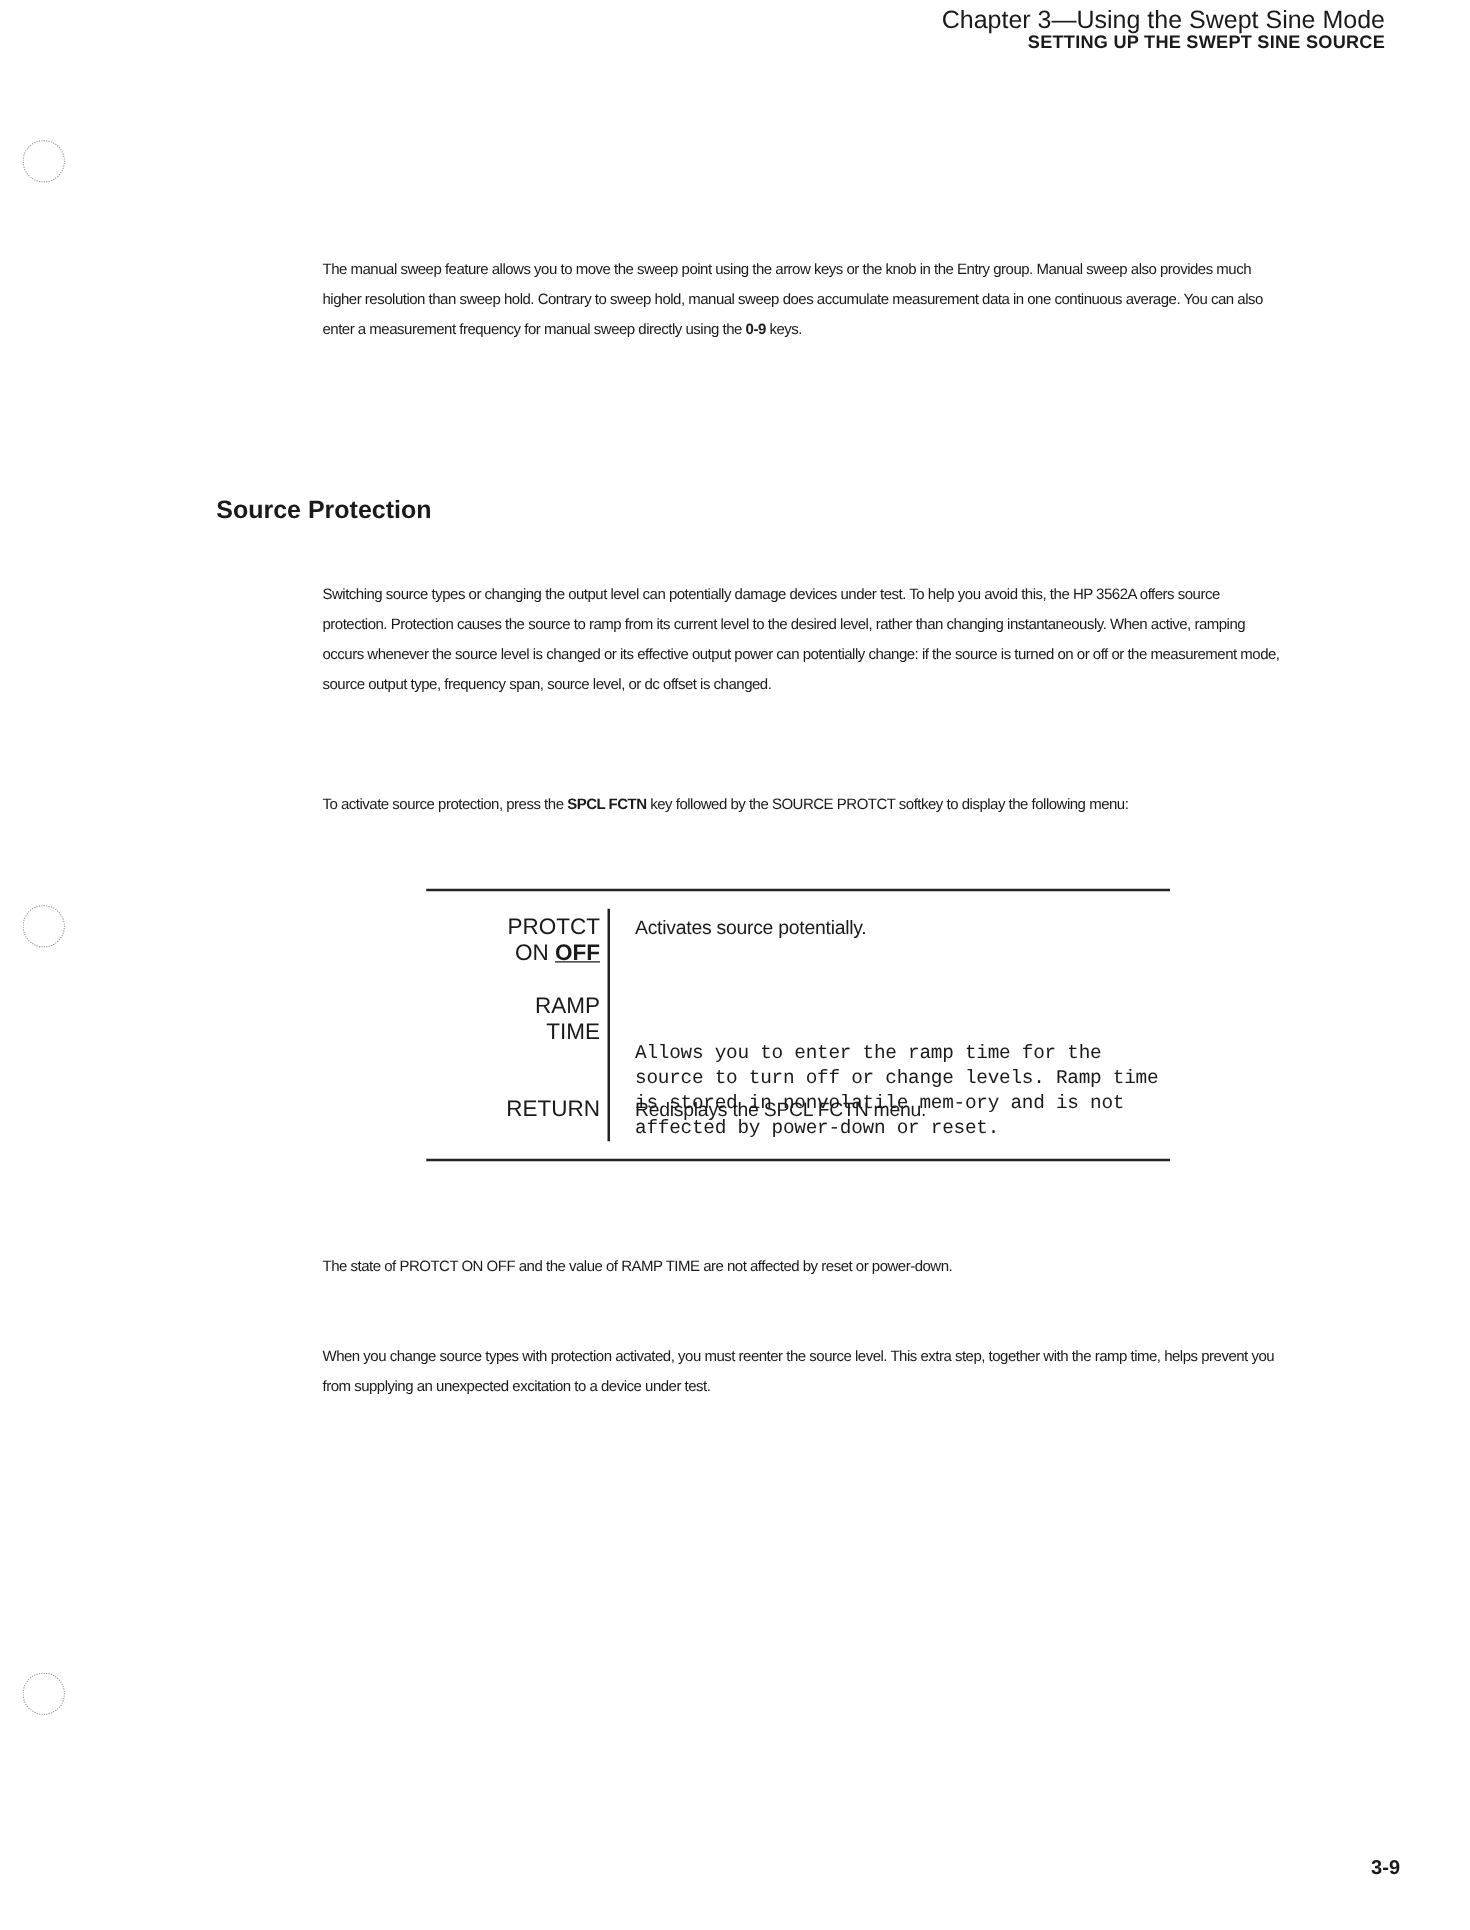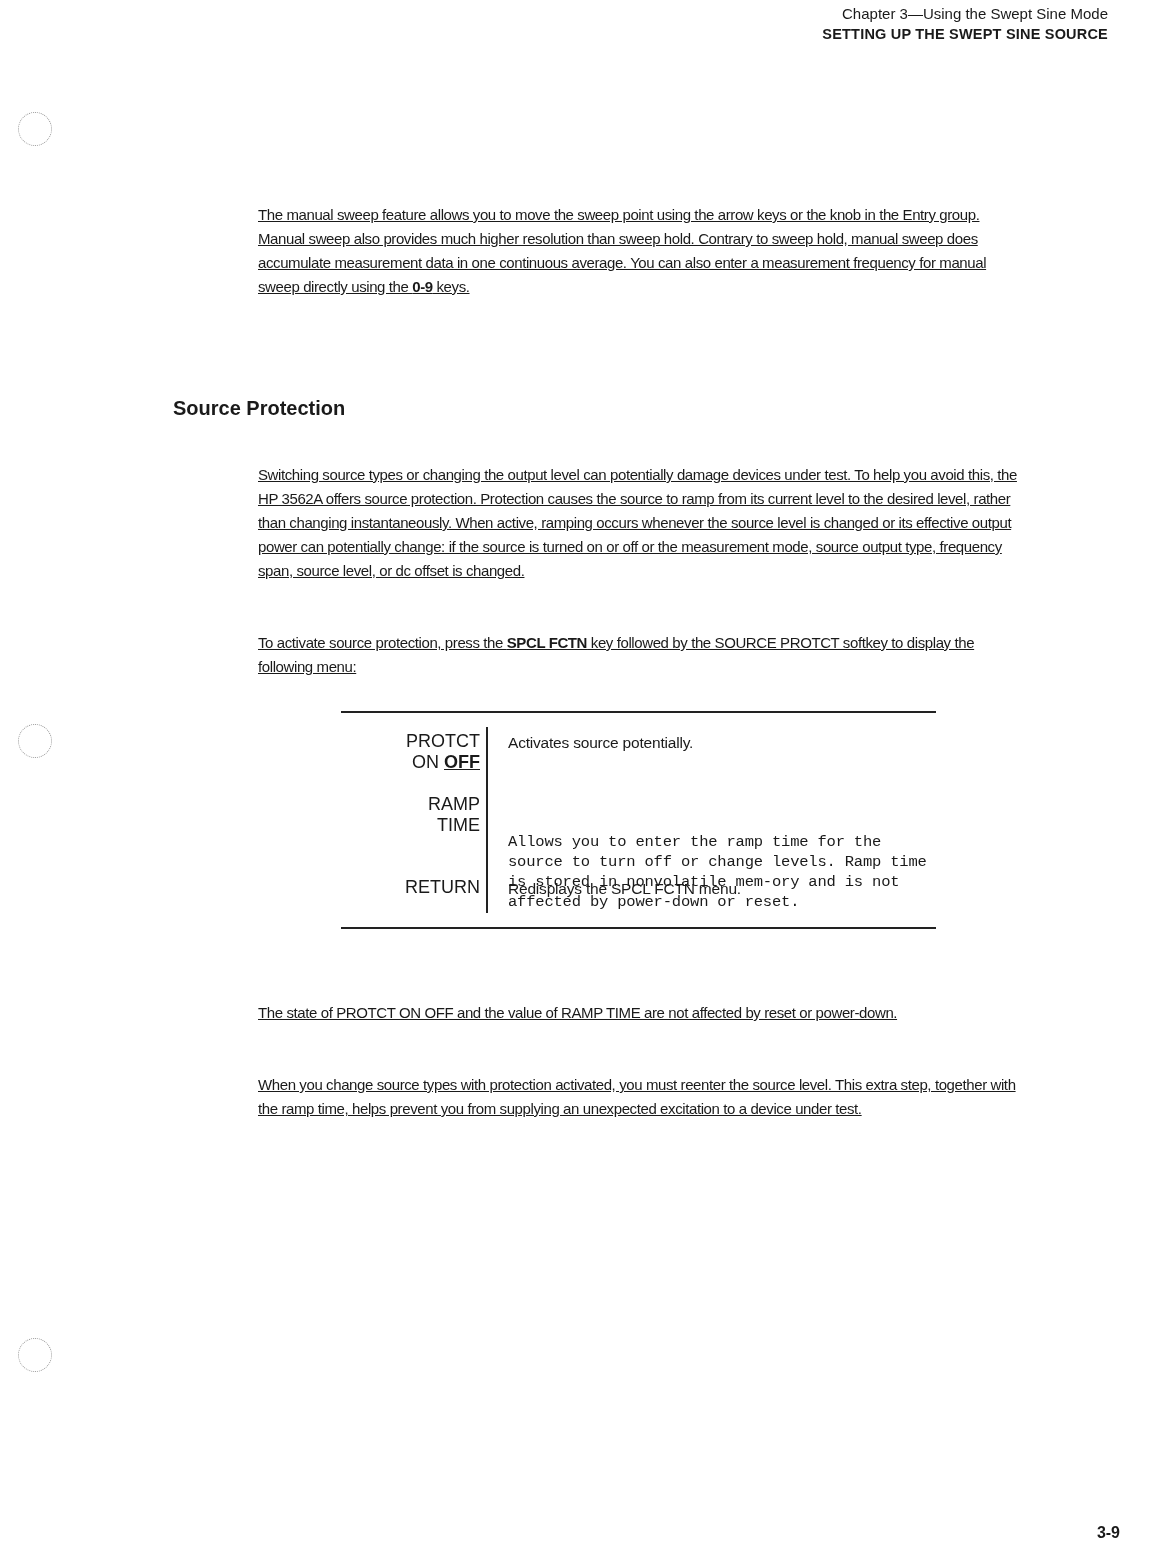--- a/index.html
+++ b/index.html
@@ -1,29 +1,29 @@
 <!DOCTYPE html>
 <html><head>
 <meta charset="utf-8">
 <style>
   html, body { margin: 0; padding: 0; background: #ffffff; }
   body { width: 1176px; height: 1544px; position: relative; overflow: hidden; color: #1a1a1a; font-family: "Liberation Sans", sans-serif; }
   .abs { position: absolute; }
-  .hdr1 { right: 68px; top: 5px; font-size: 15px; text-align: right; white-space: nowrap; }
+  .hdr1 { right: 68px; top: 5px; font-size: 20px; text-align: right; white-space: nowrap; }
   .hdr2 { right: 68px; top: 26px; font-size: 14.5px; font-weight: bold; text-align: center; letter-spacing: 0.2px; white-space: nowrap; }
-  .para { left: 258px; width: 770px; font-size: 15px; line-height: 24px; letter-spacing: -0.4px; text-decoration: underline; }
+  .para { left: 258px; width: 770px; font-size: 12px; line-height: 24px; letter-spacing: -0.4px; }
   .para b { font-weight: bold; }
   .heading { left: 173px; top: 397px; font-size: 20px; font-weight: bold; }
   .hole { width: 32px; height: 32px; border: 1px dotted #9a9a9a; border-radius: 50%; }
   .rule { left: 341px; width: 595px; height: 0; border-top: 2px solid #222; }
   .vline { left: 486px; top: 727px; height: 186px; border-left: 2px solid #222; }
   .key { left: 340px; width: 140px; text-align: right; font-size: 18px; line-height: 21px; }
   .desc { left: 508px; width: 440px; font-size: 15.5px; line-height: 20px; letter-spacing: -0.2px; }
   .off { font-weight: bold; text-decoration: underline; }
-  .pagenum { right: 56px; top: 1486px; font-size: 16px; font-weight: bold; margin-top: 38px; }
+  .pagenum { right: 56px; top: 1486px; font-size: 16px; font-weight: bold; }
 </style>
 </head>
 <body>
 
 <div class="abs hdr1">Chapter 3—Using the Swept Sine Mode</div>
 <div class="abs hdr2">SETTING UP THE SWEPT SINE SOURCE</div>
 
 <div class="abs hole" style="left:18px; top:112px;"></div>
 <div class="abs hole" style="left:18px; top:724px;"></div>
 <div class="abs hole" style="left:18px; top:1338px;"></div>

